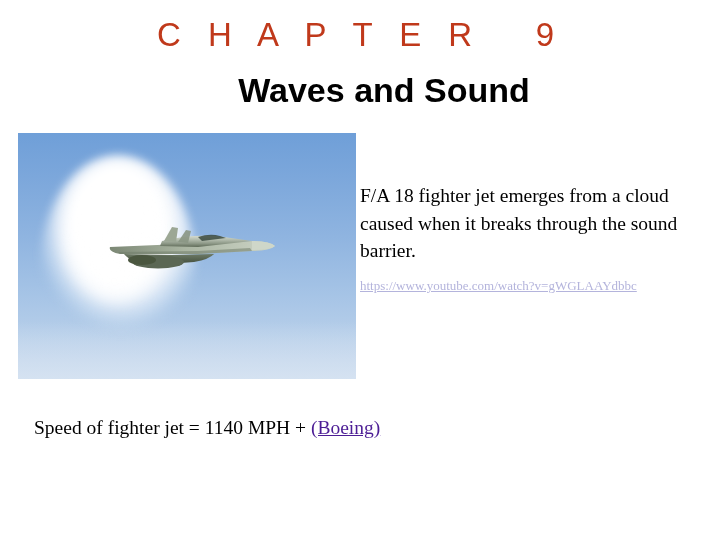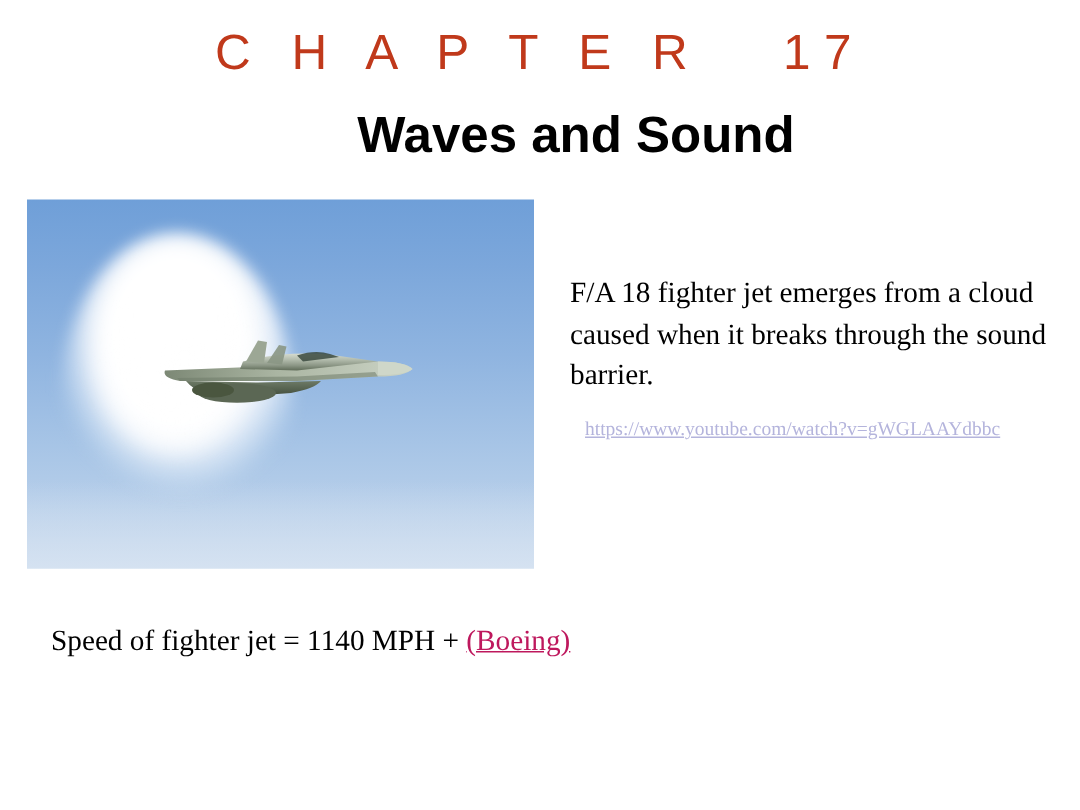--- a/index.html
+++ b/index.html
@@ -118,30 +118,30 @@
     position: absolute;
     left: 84px;
     top: 84px;
     width: 176px;
     height: 64px;
   }
 
   
   .caption {
     position: absolute;
-    left: 380px;
+    left: 360px;
     top: 182px;
     width: 336px;
     font-size: 19.5px;
     line-height: 1.42;
     color: #000000;
   }
   .caption-link {
     position: absolute;
-    left: 390px;
+    left: 360px;
     top: 278px;
     font-size: 13px;
     color: #b4b4dc;
     text-decoration: underline;
     white-space: nowrap;
     cursor: pointer;
   }
 
   
   .facts {
@@ -152,31 +152,31 @@
     font-size: 19.5px;
     line-height: 1.52;
     color: #000000;
   }
   .facts sup {
     font-size: 0.62em;
     vertical-align: 0.52em;
     line-height: 0;
   }
   .boeing-link {
-    color: #be185d;
+    color: #4c1d95;
     text-decoration: underline;
     cursor: pointer;
   }
 </style>
 </head>
 <body>
 
 <div id="slide">
 
-  <div class="chapter-title">C H A P T E R   17</div>
+  <div class="chapter-title">C H A P T E R   9</div>
 
   <div class="slide-subtitle">Waves and Sound</div>
 
   <div class="photo-frame">
 
     <div class="photo-haze"></div>
 
     <div class="vapor-cone"></div>
     <div class="vapor-cone-core"></div>
     <div class="vapor-shock"></div>

